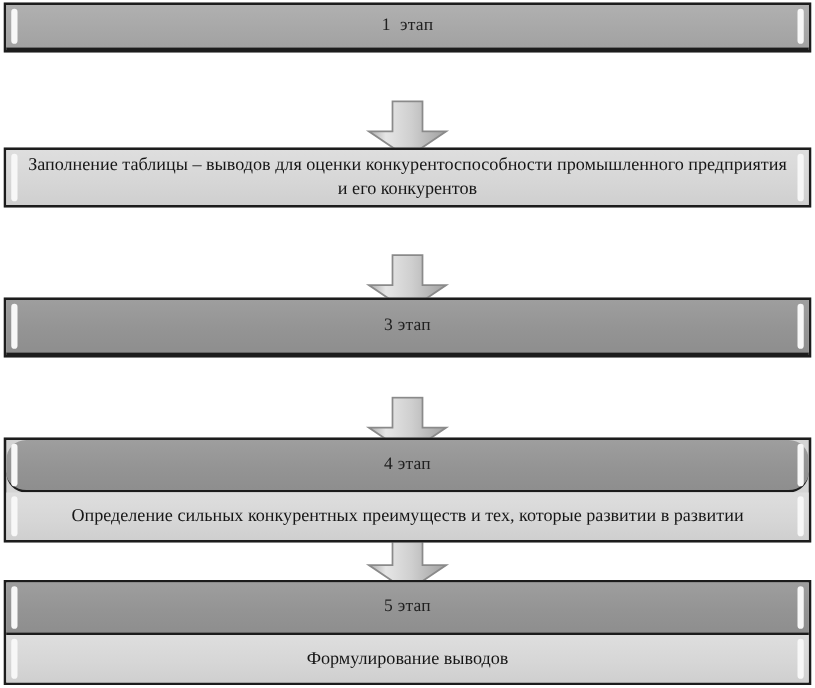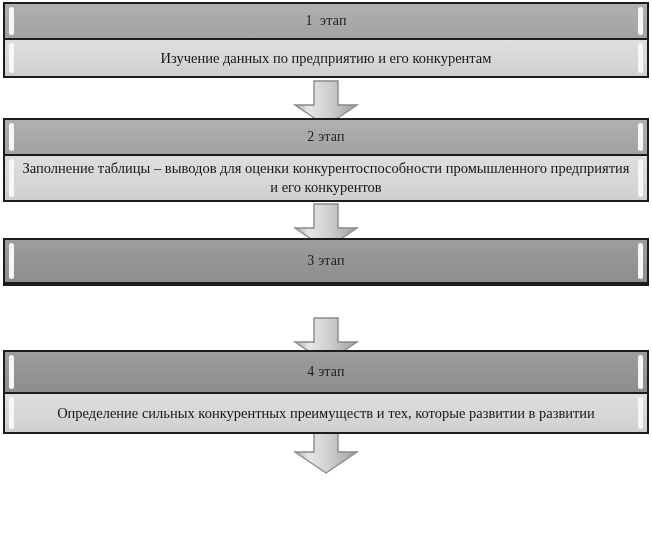--- a/index.html
+++ b/index.html
@@ -106,45 +106,39 @@
 </style>
 </head>
 <body>
 
 <div id="flowchart">
 
   <div class="stage-block" style="top:2px;">
     <div class="stage-header">
       <span class="stage-label">1  этап</span>
     </div>
-    <div class="stage-body" style="height:36px;">
-      <span class="stage-text">Изучение данных по предприятию и его конкурентам</span>
-    </div>
   </div>
 
   <div class="arrow-connector" style="top:80px;">
     <span>
       <svg width="70" height="48" viewBox="0 0 70 48">
         <defs>
           <linearGradient id="agrad1" x1="0" y1="0" x2="1" y2="0">
             <stop offset="0%" stop-color="#a9a9a9"></stop>
             <stop offset="22%" stop-color="#e6e6e6"></stop>
             <stop offset="55%" stop-color="#cfcfcf"></stop>
             <stop offset="100%" stop-color="#a0a0a0"></stop>
           </linearGradient>
         </defs>
         <polygon points="23,1 47,1 47,25 66,25 35,46 4,25 23,25" fill="url(#agrad1)" stroke="#8a8a8a" stroke-width="1.4"></polygon>
       </svg>
     </span>
   </div>
 
   <div class="stage-block" style="top:118px;">
-    <div class="stage-header">
-      <span class="stage-label">2 этап</span>
-    </div>
     <div class="stage-body" style="height:44px;">
       <span class="stage-text">Заполнение таблицы – выводов для оценки конкурентоспособности промышленного предприятия и его конкурентов</span>
     </div>
   </div>
 
   <div class="arrow-connector" style="top:203px;">
     <span>
       <svg width="70" height="48" viewBox="0 0 70 48">
         <defs>
           <linearGradient id="agrad2" x1="0" y1="0" x2="1" y2="0">
@@ -175,21 +169,21 @@
             <stop offset="55%" stop-color="#cfcfcf"></stop>
             <stop offset="100%" stop-color="#a0a0a0"></stop>
           </linearGradient>
         </defs>
         <polygon points="23,1 47,1 47,25 66,25 35,46 4,25 23,25" fill="url(#agrad3)" stroke="#8a8a8a" stroke-width="1.4"></polygon>
       </svg>
     </span>
   </div>
 
   <div class="stage-block" style="top:350px;">
-    <div class="stage-header tall" style="height:42px;">
+    <div class="stage-header tall" style="height:42px;border-radius:16px;">
       <span class="stage-label">4 этап</span>
     </div>
     <div class="stage-body" style="height:38px;">
       <span class="stage-text">Определение сильных конкурентных преимуществ и тех, которые развитии в развитии</span>
     </div>
   </div>
 
   <div class="arrow-connector" style="top:427px;">
     <span>
       <svg width="70" height="48" viewBox="0 0 70 48">
@@ -199,14 +193,22 @@
             <stop offset="22%" stop-color="#e6e6e6"></stop>
             <stop offset="55%" stop-color="#cfcfcf"></stop>
             <stop offset="100%" stop-color="#a0a0a0"></stop>
           </linearGradient>
         </defs>
         <polygon points="23,1 47,1 47,25 66,25 35,46 4,25 23,25" fill="url(#agrad4)" stroke="#8a8a8a" stroke-width="1.4"></polygon>
       </svg>
     </span>
   </div>
 
+  <div class="stage-block" style="top:464px;">
+    <div class="stage-header tall" style="height:42px;">
+      <span class="stage-label">5 этап</span>
+    </div>
+    <div class="stage-body" style="height:38px;">
+      <span class="stage-text">Формулирование выводов</span>
+    </div>
+  </div>
 
 </div>
 
 </body></html>

